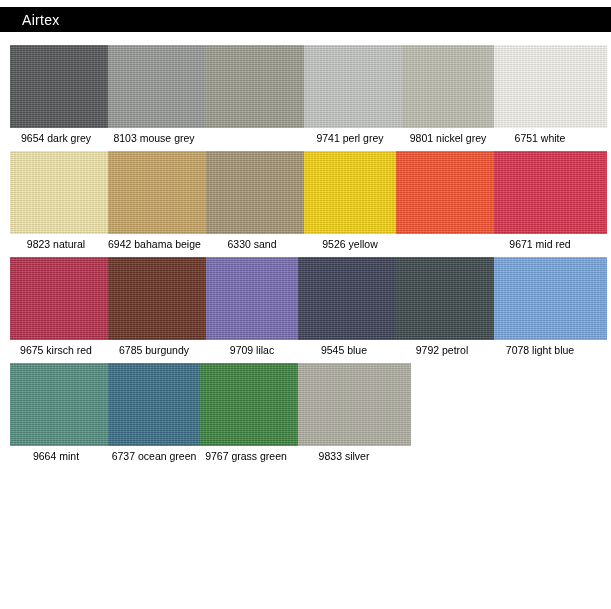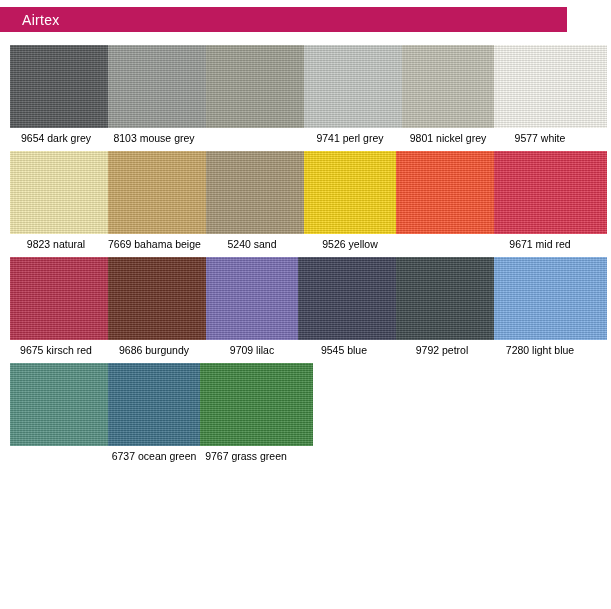--- a/index.html
+++ b/index.html
@@ -13,23 +13,23 @@
     font-family: "Liberation Sans", sans-serif;
     overflow: hidden;
     position: relative;
   }
 
   
   .header-bar {
     position: absolute;
     left: 0;
     top: 7px;
-    width: 567px;
+    width: 611px;
     height: 25px;
-    background: #be185d;
+    background: #000000;
     display: flex;
     align-items: center;
   }
   .header-title {
     color: #ffffff;
     font-size: 14px;
     letter-spacing: 0.3px;
     padding-left: 22px;
     font-family: "Liberation Sans", sans-serif;
   }
@@ -113,73 +113,78 @@
     <div class="swatch-cell">
       <div class="swatch-chip" style="background-color: rgb(198, 202, 198);"></div>
       <span class="swatch-label">9741 perl grey</span>
     </div>
     <div class="swatch-cell">
       <div class="swatch-chip" style="background-color: rgb(195, 194, 180);"></div>
       <span class="swatch-label">9801 nickel grey</span>
     </div>
     <div class="swatch-cell">
       <div class="swatch-chip" style="background-color: rgb(247, 246, 239);"></div>
-      <span class="swatch-label">9577 white</span>
+      <span class="swatch-label">6751 white</span>
     </div>
     <div class="swatch-cell">
       <div class="swatch-chip" style="background-color: rgb(242, 233, 173);"></div>
       <span class="swatch-label">9823 natural</span>
     </div>
     <div class="swatch-cell">
       <div class="swatch-chip" style="background-color: rgb(203, 169, 103);"></div>
-      <span class="swatch-label">7669 bahama beige</span>
+      <span class="swatch-label">6942 bahama beige</span>
     </div>
     <div class="swatch-cell">
       <div class="swatch-chip" style="background-color: rgb(168, 152, 120);"></div>
-      <span class="swatch-label">5240 sand</span>
+      <span class="swatch-label">6330 sand</span>
     </div>
     <div class="swatch-cell">
       <div class="swatch-chip" style="background-color: rgb(249, 214, 22);"></div>
       <span class="swatch-label">9526 yellow</span>
     </div>
     <div class="swatch-cell">
       <div class="swatch-chip" style="background-color: rgb(250, 84, 48);"></div>
     </div>
     <div class="swatch-cell">
       <div class="swatch-chip" style="background-color: rgb(220, 52, 80);"></div>
       <span class="swatch-label">9671 mid red</span>
     </div>
     <div class="swatch-cell">
       <div class="swatch-chip" style="background-color: rgb(184, 49, 78);"></div>
       <span class="swatch-label">9675 kirsch red</span>
     </div>
     <div class="swatch-cell">
       <div class="swatch-chip" style="background-color: rgb(107, 53, 39);"></div>
-      <span class="swatch-label">9686 burgundy</span>
+      <span class="swatch-label">6785 burgundy</span>
     </div>
     <div class="swatch-cell">
       <div class="swatch-chip" style="background-color: rgb(122, 111, 181);"></div>
       <span class="swatch-label">9709 lilac</span>
     </div>
     <div class="swatch-cell">
       <div class="swatch-chip" style="background-color: rgb(63, 66, 88);"></div>
       <span class="swatch-label">9545 blue</span>
     </div>
     <div class="swatch-cell">
       <div class="swatch-chip" style="background-color: rgb(63, 74, 77);"></div>
       <span class="swatch-label">9792 petrol</span>
     </div>
     <div class="swatch-cell">
       <div class="swatch-chip" style="background-color: rgb(122, 171, 227);"></div>
-      <span class="swatch-label">7280 light blue</span>
+      <span class="swatch-label">7078 light blue</span>
     </div>
     <div class="swatch-cell">
       <div class="swatch-chip" style="background-color: rgb(86, 145, 131);"></div>
+      <span class="swatch-label">9664 mint</span>
     </div>
     <div class="swatch-cell">
       <div class="swatch-chip" style="background-color: rgb(61, 113, 137);"></div>
       <span class="swatch-label">6737 ocean green</span>
     </div>
     <div class="swatch-cell">
       <div class="swatch-chip" style="background-color: rgb(63, 134, 64);"></div>
       <span class="swatch-label">9767 grass green</span>
     </div>
+    <div class="swatch-cell">
+      <div class="swatch-chip" style="background-color: rgb(181, 179, 166);"></div>
+      <span class="swatch-label">9833 silver</span>
+    </div>
   </div>
 
 </body></html>

